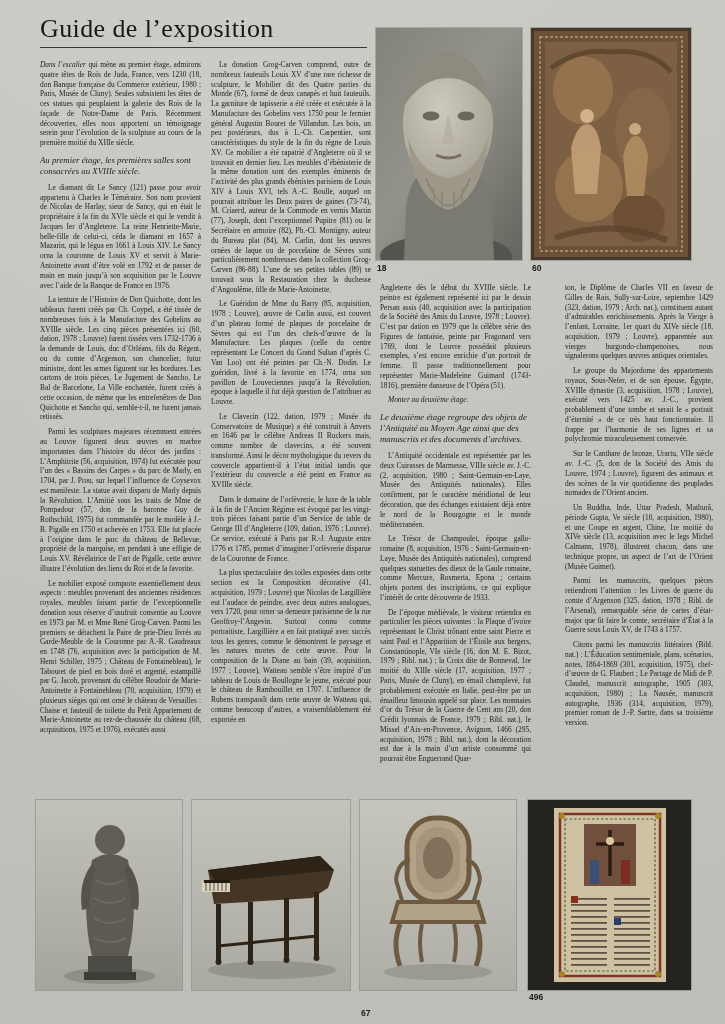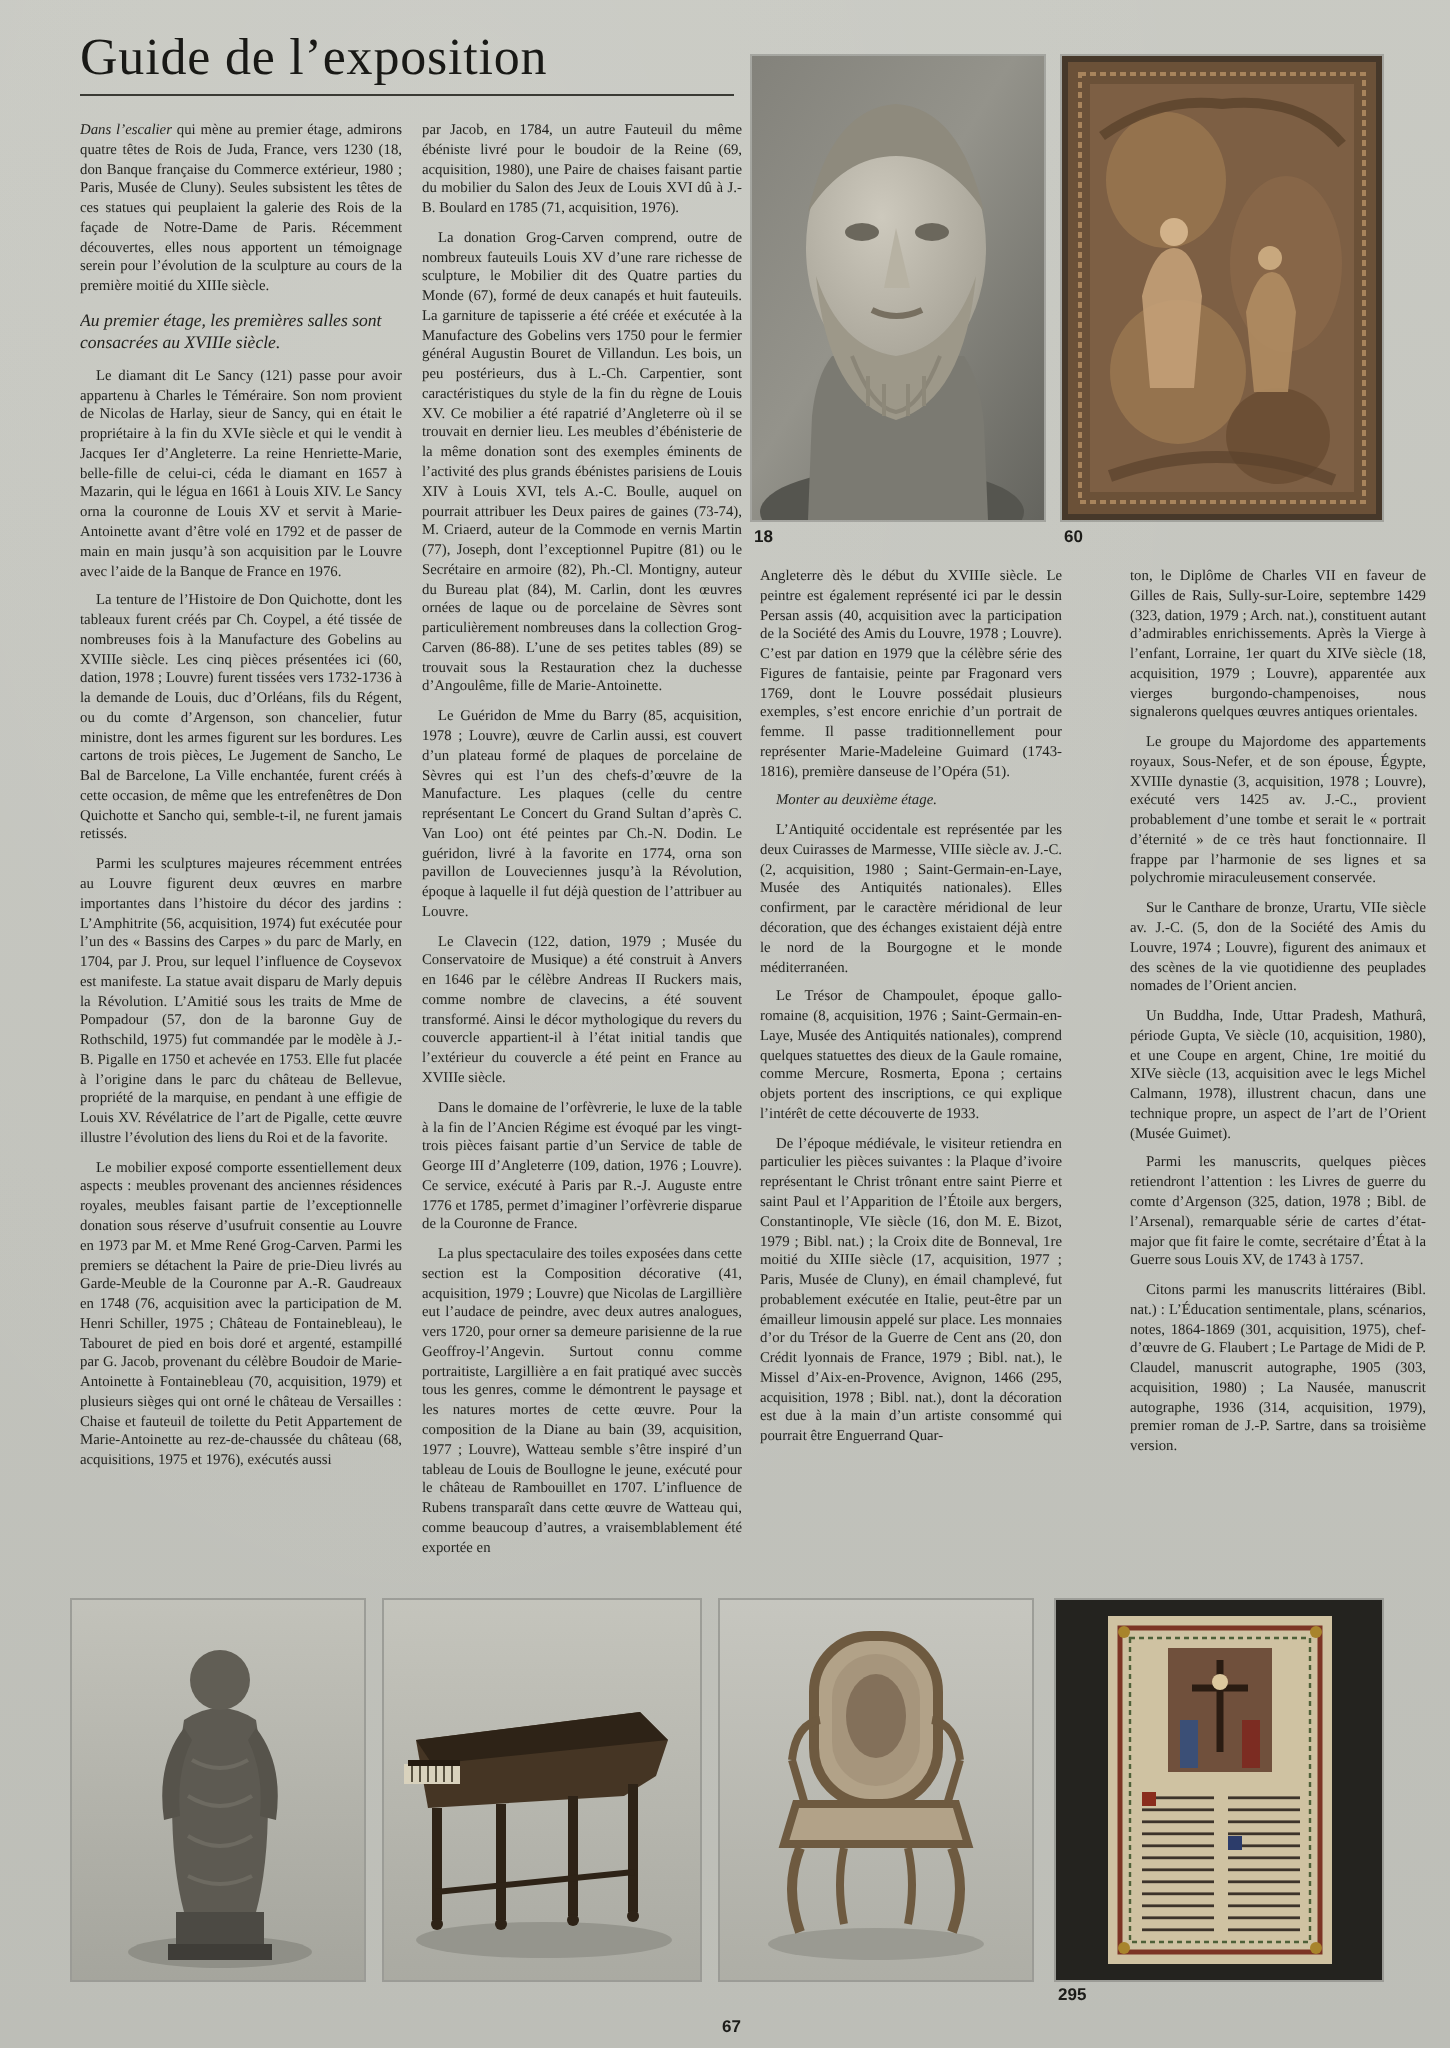--- a/index.html
+++ b/index.html
@@ -57,21 +57,20 @@
   <section class="col" id="col1">
     <p class="noindent"><span class="ital">Dans l’escalier</span><span> qui mène au premier étage, admirons quatre têtes de Rois de Juda, France, vers 1230 (18, don Banque française du Commerce extérieur, 1980 ; Paris, Musée de Cluny). Seules subsistent les têtes de ces statues qui peuplaient la galerie des Rois de la façade de Notre-Dame de Paris. Récemment découvertes, elles nous apportent un témoignage serein pour l’évolution de la sculpture au cours de la première moitié du XIIIe siècle.</span></p>
     <h2 class="subhead">Au premier étage, les premières salles sont consacrées au XVIIIe siècle.</h2>
     <p>Le diamant dit Le Sancy (121) passe pour avoir appartenu à Charles le Téméraire. Son nom provient de Nicolas de Harlay, sieur de Sancy, qui en était le propriétaire à la fin du XVIe siècle et qui le vendit à Jacques Ier d’Angleterre. La reine Henriette-Marie, belle-fille de celui-ci, céda le diamant en 1657 à Mazarin, qui le légua en 1661 à Louis XIV. Le Sancy orna la couronne de Louis XV et servit à Marie-Antoinette avant d’être volé en 1792 et de passer de main en main jusqu’à son acquisition par le Louvre avec l’aide de la Banque de France en 1976.</p>
     <p>La tenture de l’Histoire de Don Quichotte, dont les tableaux furent créés par Ch. Coypel, a été tissée de nombreuses fois à la Manufacture des Gobelins au XVIIIe siècle. Les cinq pièces présentées ici (60, dation, 1978 ; Louvre) furent tissées vers 1732-1736 à la demande de Louis, duc d’Orléans, fils du Régent, ou du comte d’Argenson, son chancelier, futur ministre, dont les armes figurent sur les bordures. Les cartons de trois pièces, Le Jugement de Sancho, Le Bal de Barcelone, La Ville enchantée, furent créés à cette occasion, de même que les entrefenêtres de Don Quichotte et Sancho qui, semble-t-il, ne furent jamais retissés.</p>
     <p>Parmi les sculptures majeures récemment entrées au Louvre figurent deux œuvres en marbre importantes dans l’histoire du décor des jardins : L’Amphitrite (56, acquisition, 1974) fut exécutée pour l’un des « Bassins des Carpes » du parc de Marly, en 1704, par J. Prou, sur lequel l’influence de Coysevox est manifeste. La statue avait disparu de Marly depuis la Révolution. L’Amitié sous les traits de Mme de Pompadour (57, don de la baronne Guy de Rothschild, 1975) fut commandée par le modèle à J.-B. Pigalle en 1750 et achevée en 1753. Elle fut placée à l’origine dans le parc du château de Bellevue, propriété de la marquise, en pendant à une effigie de Louis XV. Révélatrice de l’art de Pigalle, cette œuvre illustre l’évolution des liens du Roi et de la favorite.</p>
     <p>Le mobilier exposé comporte essentiellement deux aspects : meubles provenant des anciennes résidences royales, meubles faisant partie de l’exceptionnelle donation sous réserve d’usufruit consentie au Louvre en 1973 par M. et Mme René Grog-Carven. Parmi les premiers se détachent la Paire de prie-Dieu livrés au Garde-Meuble de la Couronne par A.-R. Gaudreaux en 1748 (76, acquisition avec la participation de M. Henri Schiller, 1975 ; Château de Fontainebleau), le Tabouret de pied en bois doré et argenté, estampillé par G. Jacob, provenant du célèbre Boudoir de Marie-Antoinette à Fontainebleau (70, acquisition, 1979) et plusieurs sièges qui ont orné le château de Versailles : Chaise et fauteuil de toilette du Petit Appartement de Marie-Antoinette au rez-de-chaussée du château (68, acquisitions, 1975 et 1976), exécutés aussi</p>
   </section>
 
   <section class="col" id="col2">
-    <p class="noindent">par Jacob, en 1784, un autre Fauteuil du même ébéniste livré pour le boudoir de la Reine (69, acquisition, 1980), une Paire de chaises faisant partie du mobilier du Salon des Jeux de Louis XVI dû à J.-B. Boulard en 1785 (71, acquisition, 1976).</p>
     <p>La donation Grog-Carven comprend, outre de nombreux fauteuils Louis XV d’une rare richesse de sculpture, le Mobilier dit des Quatre parties du Monde (67), formé de deux canapés et huit fauteuils. La garniture de tapisserie a été créée et exécutée à la Manufacture des Gobelins vers 1750 pour le fermier général Augustin Bouret de Villandun. Les bois, un peu postérieurs, dus à L.-Ch. Carpentier, sont caractéristiques du style de la fin du règne de Louis XV. Ce mobilier a été rapatrié d’Angleterre où il se trouvait en dernier lieu. Les meubles d’ébénisterie de la même donation sont des exemples éminents de l’activité des plus grands ébénistes parisiens de Louis XIV à Louis XVI, tels A.-C. Boulle, auquel on pourrait attribuer les Deux paires de gaines (73-74), M. Criaerd, auteur de la Commode en vernis Martin (77), Joseph, dont l’exceptionnel Pupitre (81) ou le Secrétaire en armoire (82), Ph.-Cl. Montigny, auteur du Bureau plat (84), M. Carlin, dont les œuvres ornées de laque ou de porcelaine de Sèvres sont particulièrement nombreuses dans la collection Grog-Carven (86-88). L’une de ses petites tables (89) se trouvait sous la Restauration chez la duchesse d’Angoulême, fille de Marie-Antoinette.</p>
     <p>Le Guéridon de Mme du Barry (85, acquisition, 1978 ; Louvre), œuvre de Carlin aussi, est couvert d’un plateau formé de plaques de porcelaine de Sèvres qui est l’un des chefs-d’œuvre de la Manufacture. Les plaques (celle du centre représentant Le Concert du Grand Sultan d’après C. Van Loo) ont été peintes par Ch.-N. Dodin. Le guéridon, livré à la favorite en 1774, orna son pavillon de Louveciennes jusqu’à la Révolution, époque à laquelle il fut déjà question de l’attribuer au Louvre.</p>
     <p>Le Clavecin (122, dation, 1979 ; Musée du Conservatoire de Musique) a été construit à Anvers en 1646 par le célèbre Andreas II Ruckers mais, comme nombre de clavecins, a été souvent transformé. Ainsi le décor mythologique du revers du couvercle appartient-il à l’état initial tandis que l’extérieur du couvercle a été peint en France au XVIIIe siècle.</p>
     <p>Dans le domaine de l’orfèvrerie, le luxe de la table à la fin de l’Ancien Régime est évoqué par les vingt-trois pièces faisant partie d’un Service de table de George III d’Angleterre (109, dation, 1976 ; Louvre). Ce service, exécuté à Paris par R.-J. Auguste entre 1776 et 1785, permet d’imaginer l’orfèvrerie disparue de la Couronne de France.</p>
     <p>La plus spectaculaire des toiles exposées dans cette section est la Composition décorative (41, acquisition, 1979 ; Louvre) que Nicolas de Largillière eut l’audace de peindre, avec deux autres analogues, vers 1720, pour orner sa demeure parisienne de la rue Geoffroy-l’Angevin. Surtout connu comme portraitiste, Largillière a en fait pratiqué avec succès tous les genres, comme le démontrent le paysage et les natures mortes de cette œuvre. Pour la composition de la Diane au bain (39, acquisition, 1977 ; Louvre), Watteau semble s’être inspiré d’un tableau de Louis de Boullogne le jeune, exécuté pour le château de Rambouillet en 1707. L’influence de Rubens transparaît dans cette œuvre de Watteau qui, comme beaucoup d’autres, a vraisemblablement été exportée en</p>
   </section>
 
   <figure class="photo" style="left:376px; top:28px; width:146px; height:232px;">
     <svg viewBox="0 0 146 232" preserveAspectRatio="none">
       <defs>
@@ -118,20 +117,21 @@
       <circle cx="104" cy="101" r="6" fill="#c8a87e"></circle>
       <path d="M20 40 Q48 20 80 24 Q120 20 140 44" stroke="#5a422c" stroke-width="5" fill="none" opacity="0.8"></path>
       <path d="M24 210 Q80 190 136 212" stroke="#5a422c" stroke-width="6" fill="none" opacity="0.7"></path>
     </svg>
   </figure>
   <div class="fig-num" style="left:532px; top:263px;">60</div>
 
   <section class="col" id="col3">
     <p class="noindent">Angleterre dès le début du XVIIIe siècle. Le peintre est également représenté ici par le dessin Persan assis (40, acquisition avec la participation de la Société des Amis du Louvre, 1978 ; Louvre). C’est par dation en 1979 que la célèbre série des Figures de fantaisie, peinte par Fragonard vers 1769, dont le Louvre possédait plusieurs exemples, s’est encore enrichie d’un portrait de femme. Il passe traditionnellement pour représenter Marie-Madeleine Guimard (1743-1816), première danseuse de l’Opéra (51).</p>
     <p class="note">Monter au deuxième étage.</p>
+    <h2 class="subhead">Le deuxième étage regroupe des objets de l’Antiquité au Moyen Age ainsi que des manuscrits et des documents d’archives.</h2>
     <p>L’Antiquité occidentale est représentée par les deux Cuirasses de Marmesse, VIIIe siècle av. J.-C. (2, acquisition, 1980 ; Saint-Germain-en-Laye, Musée des Antiquités nationales). Elles confirment, par le caractère méridional de leur décoration, que des échanges existaient déjà entre le nord de la Bourgogne et le monde méditerranéen.</p>
     <p>Le Trésor de Champoulet, époque gallo-romaine (8, acquisition, 1976 ; Saint-Germain-en-Laye, Musée des Antiquités nationales), comprend quelques statuettes des dieux de la Gaule romaine, comme Mercure, Rosmerta, Epona ; certains objets portent des inscriptions, ce qui explique l’intérêt de cette découverte de 1933.</p>
     <p>De l’époque médiévale, le visiteur retiendra en particulier les pièces suivantes : la Plaque d’ivoire représentant le Christ trônant entre saint Pierre et saint Paul et l’Apparition de l’Étoile aux bergers, Constantinople, VIe siècle (16, don M. E. Bizot, 1979 ; Bibl. nat.) ; la Croix dite de Bonneval, 1re moitié du XIIIe siècle (17, acquisition, 1977 ; Paris, Musée de Cluny), en émail champlevé, fut probablement exécutée en Italie, peut-être par un émailleur limousin appelé sur place. Les monnaies d’or du Trésor de la Guerre de Cent ans (20, don Crédit lyonnais de France, 1979 ; Bibl. nat.), le Missel d’Aix-en-Provence, Avignon, 1466 (295, acquisition, 1978 ; Bibl. nat.), dont la décoration est due à la main d’un artiste consommé qui pourrait être Enguerrand Quar-</p>
   </section>
 
   <section class="col" id="col4">
     <p class="noindent">ton, le Diplôme de Charles VII en faveur de Gilles de Rais, Sully-sur-Loire, septembre 1429 (323, dation, 1979 ; Arch. nat.), constituent autant d’admirables enrichissements. Après la Vierge à l’enfant, Lorraine, 1er quart du XIVe siècle (18, acquisition, 1979 ; Louvre), apparentée aux vierges burgondo-champenoises, nous signalerons quelques œuvres antiques orientales.</p>
     <p>Le groupe du Majordome des appartements royaux, Sous-Nefer, et de son épouse, Égypte, XVIIIe dynastie (3, acquisition, 1978 ; Louvre), exécuté vers 1425 av. J.-C., provient probablement d’une tombe et serait le « portrait d’éternité » de ce très haut fonctionnaire. Il frappe par l’harmonie de ses lignes et sa polychromie miraculeusement conservée.</p>
     <p>Sur le Canthare de bronze, Urartu, VIIe siècle av. J.-C. (5, don de la Société des Amis du Louvre, 1974 ; Louvre), figurent des animaux et des scènes de la vie quotidienne des peuplades nomades de l’Orient ancien.</p>
     <p>Un Buddha, Inde, Uttar Pradesh, Mathurâ, période Gupta, Ve siècle (10, acquisition, 1980), et une Coupe en argent, Chine, 1re moitié du XIVe siècle (13, acquisition avec le legs Michel Calmann, 1978), illustrent chacun, dans une technique propre, un aspect de l’art de l’Orient (Musée Guimet).</p>
@@ -232,15 +232,15 @@
       <rect x="43" y="96" width="36" height="70" fill="url(#ms-lines)"></rect>
       <rect x="86" y="96" width="36" height="70" fill="url(#ms-lines)"></rect>
       <rect x="43" y="96" width="7" height="7" fill="#8a2c1c"></rect>
       <rect x="86" y="118" width="7" height="7" fill="#2c3c6a"></rect>
       <circle cx="34" cy="16" r="3" fill="#a8842c"></circle>
       <circle cx="130" cy="16" r="3" fill="#a8842c"></circle>
       <circle cx="34" cy="174" r="3" fill="#a8842c"></circle>
       <circle cx="130" cy="174" r="3" fill="#a8842c"></circle>
     </svg>
   </figure>
-  <div class="fig-num" style="left:529px; top:992px;">295</div>
+  <div class="fig-num" style="left:529px; top:992px;">496</div>
 
 </div>
 
 </body></html>

